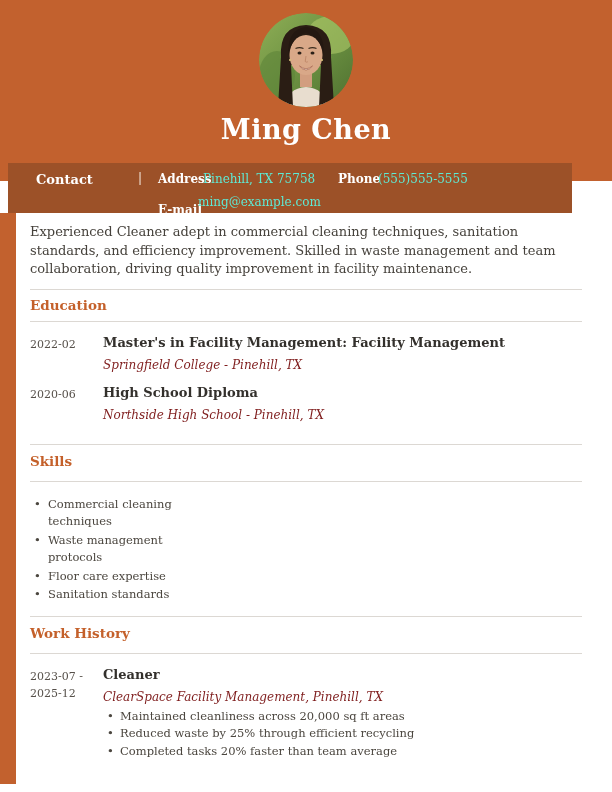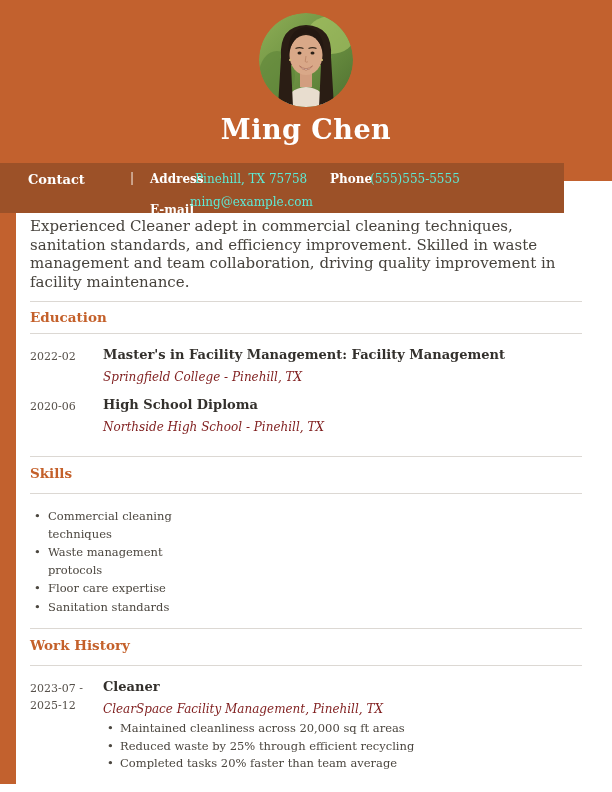--- a/index.html
+++ b/index.html
@@ -16,21 +16,21 @@
     position: absolute; top: 13px; left: 259px; width: 94px; height: 94px;
     border-radius: 50%; overflow: hidden; display: block;
   }
   .name {
     position: absolute; top: 114px; left: 0; width: 612px;
     color: #ffffff; font-size: 27px; font-weight: bold; letter-spacing: 0.5px;
   }
 
   
   .contact-bar {
-    position: absolute; top: 163px; left: 0; width: 564px; height: 50px;
+    position: absolute; top: 163px; left: 8px; width: 564px; height: 50px;
     background: #9c5128; color: #ffffff; font-size: 12px;
   }
   .contact-bar .lbl { font-weight: bold; color: #ffffff; }
   .contact-bar .val { color: #5eead4; }
   .c-abs { position: absolute; white-space: nowrap; }
   .contact-heading { left: 28px; top: 9px; font-weight: bold; font-size: 13px; }
   .contact-sep { left: 130px; top: 8px; color: #f3e7dc; }
   .addr-lbl  { left: 150px; top: 9px; }
   .addr-val  { left: 195px; top: 9px; }
   .phone-lbl { left: 330px; top: 9px; }
@@ -39,21 +39,21 @@
   .email-val { left: 190px; top: 32px; }
 
   
   .accent-strip {
     position: absolute; top: 213px; left: 0; width: 16px; height: 571px;
     background: #c2612e;
   }
 
   
   .body-content { position: absolute; top: 213px; left: 30px; right: 30px; color: #4b463f; }
-  .summary { padding-top: 4px; font-size: 15px; line-height: 18.5px; color: #46423c; }
+  .summary { padding-top: 10px; font-size: 13px; line-height: 18.5px; color: #46423c; }
   .rule { border: 0; border-top: 1px solid #dcd8d3; margin: 0; }
   .rule-above-edu { margin-top: 10px; }
   .sec-title { color: #c4602a; font-size: 13.5px; line-height: 14px; font-weight: bold; margin-top: 8px; }
   .rule-under-edu { margin-top: 9px; }
   .rule-above-skills { margin-top: 22px; }
   .sec-title-2 { margin-top: 9px; }
   .rule-under-skills { margin-top: 13px; }
   .rule-above-work { margin-top: 12px; }
   .rule-under-work { margin-top: 13px; }
 

